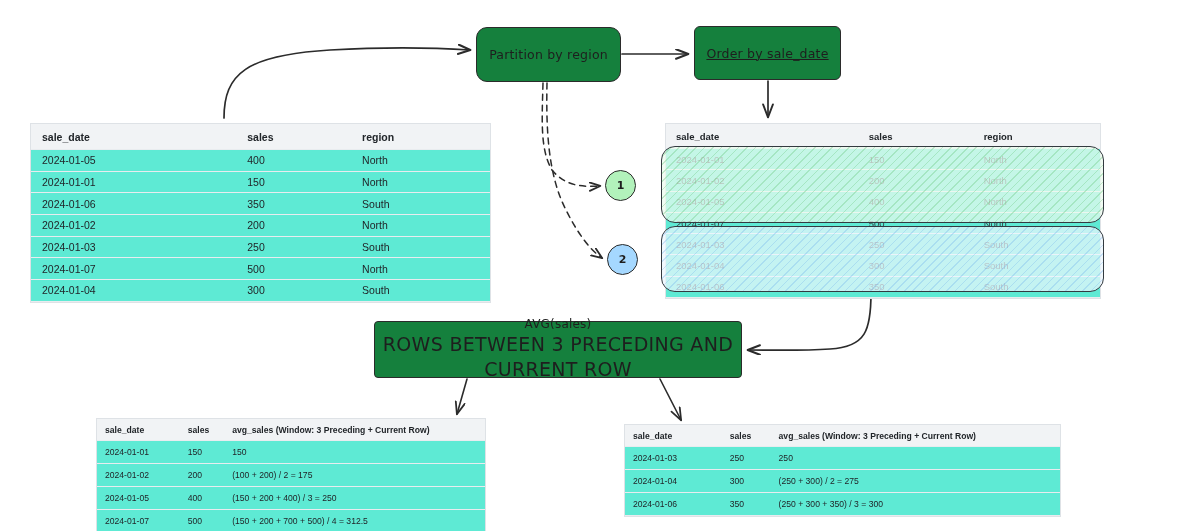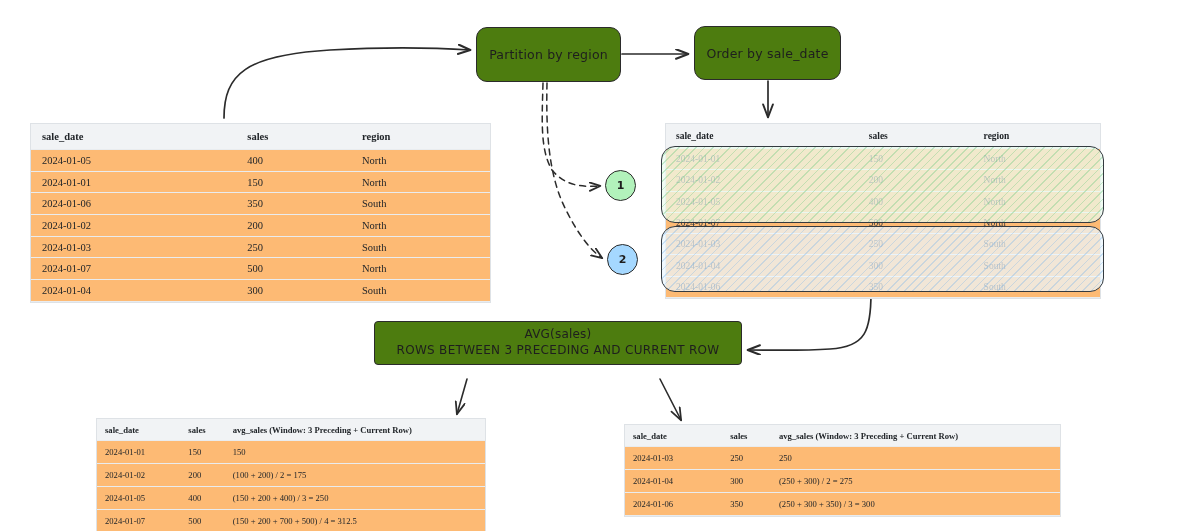--- a/index.html
+++ b/index.html
@@ -25,23 +25,22 @@
     left: 0; top: 0;
     width: 1200px;
     height: 531px;
     pointer-events: none;
   }
 
   
   .dtable {
     position: absolute;
     border-collapse: collapse;
-    background: #fdba74;
+    background: #5eead4;
     box-shadow: 0 0 0 1px #dee2e6;
-    font-family: Liberation Serif, serif;
   }
   .dtable th, .dtable td {
     text-align: left;
     border-bottom: 1px solid #e9ecef;
     white-space: nowrap;
     overflow: hidden;
   }
   .dtable th {
     background: #f1f3f5;
     color: #212529;
@@ -121,50 +120,51 @@
     background-image: repeating-linear-gradient(
         135deg, rgba(110,175,235,0.30) 0px, rgba(110,175,235,0.30) 1.1px,
         rgba(255,255,255,0) 1.1px, rgba(255,255,255,0) 6px);
   }
 
   
   .pbox {
     position: absolute;
     box-sizing: border-box;
     border: 1.7px solid #2b2b2b;
-    background: #4d7c0f;
+    background: #15803d;
     display: flex;
     align-items: center;
     justify-content: center;
     text-align: center;
     font-family: "DejaVu Sans", sans-serif;
     color: #1e1e1e;
     letter-spacing: 0.2px;
   }
   #box-partition {
     left: 476px; top: 27px;
     width: 145px; height: 55px;
     border-radius: 11px;
     font-size: 12.5px;
   }
   #box-order {
     left: 694px; top: 26px;
     width: 147px; height: 54px;
-    border-radius: 11px;
+    border-radius: 6px;
     font-size: 12.5px;
+    text-decoration: underline;
   }
   #box-avg {
     left: 374px; top: 321px;
-    width: 368px; height: 44px;
+    width: 368px; height: 57px;
     border-radius: 4px;
     flex-direction: column;
     line-height: 1.32;
   }
   #box-avg .avg-line1 { font-size: 12px; }
-  #box-avg .avg-line2 { font-size: 12px; letter-spacing: 0.3px; }
+  #box-avg .avg-line2 { font-size: 19px; letter-spacing: 0.3px; }
 
   
   .num-circle {
     position: absolute;
     box-sizing: border-box;
     border: 1.7px solid #2b2b2b;
     border-radius: 50%;
     display: flex;
     align-items: center;
     justify-content: center;

